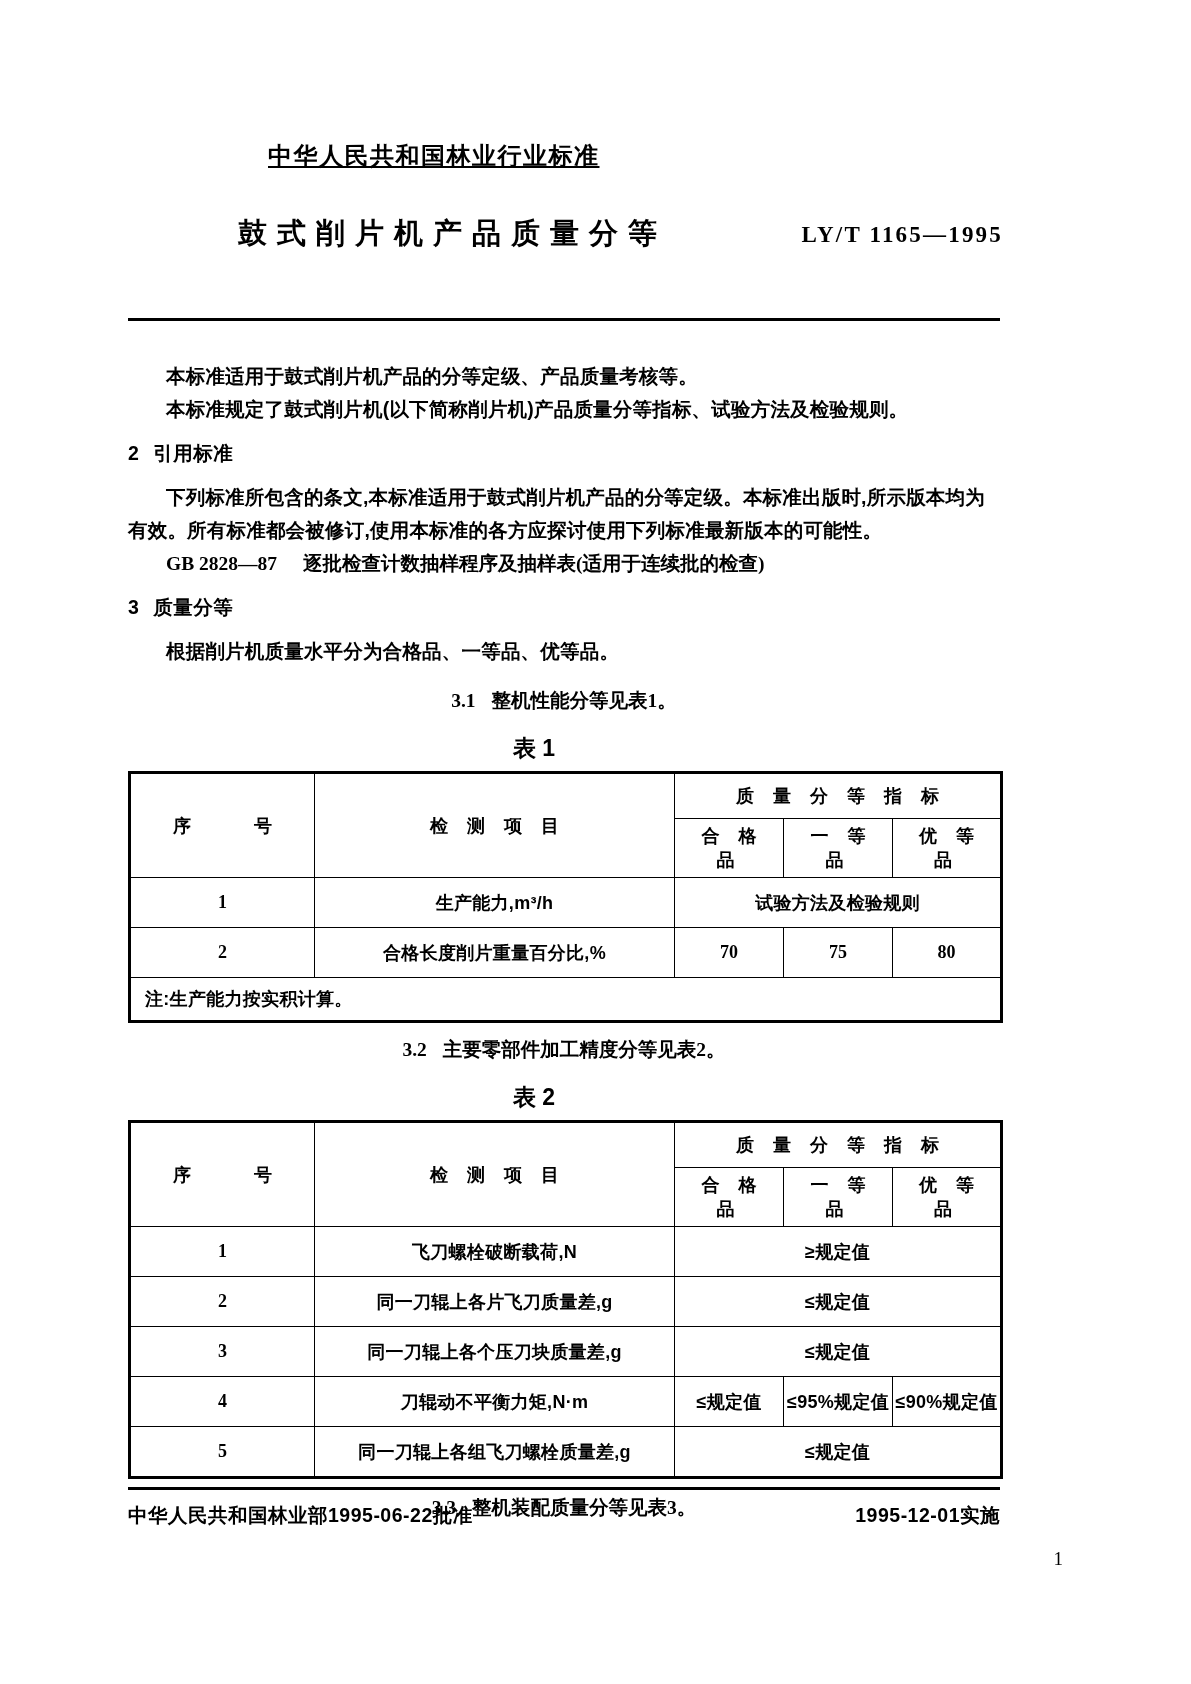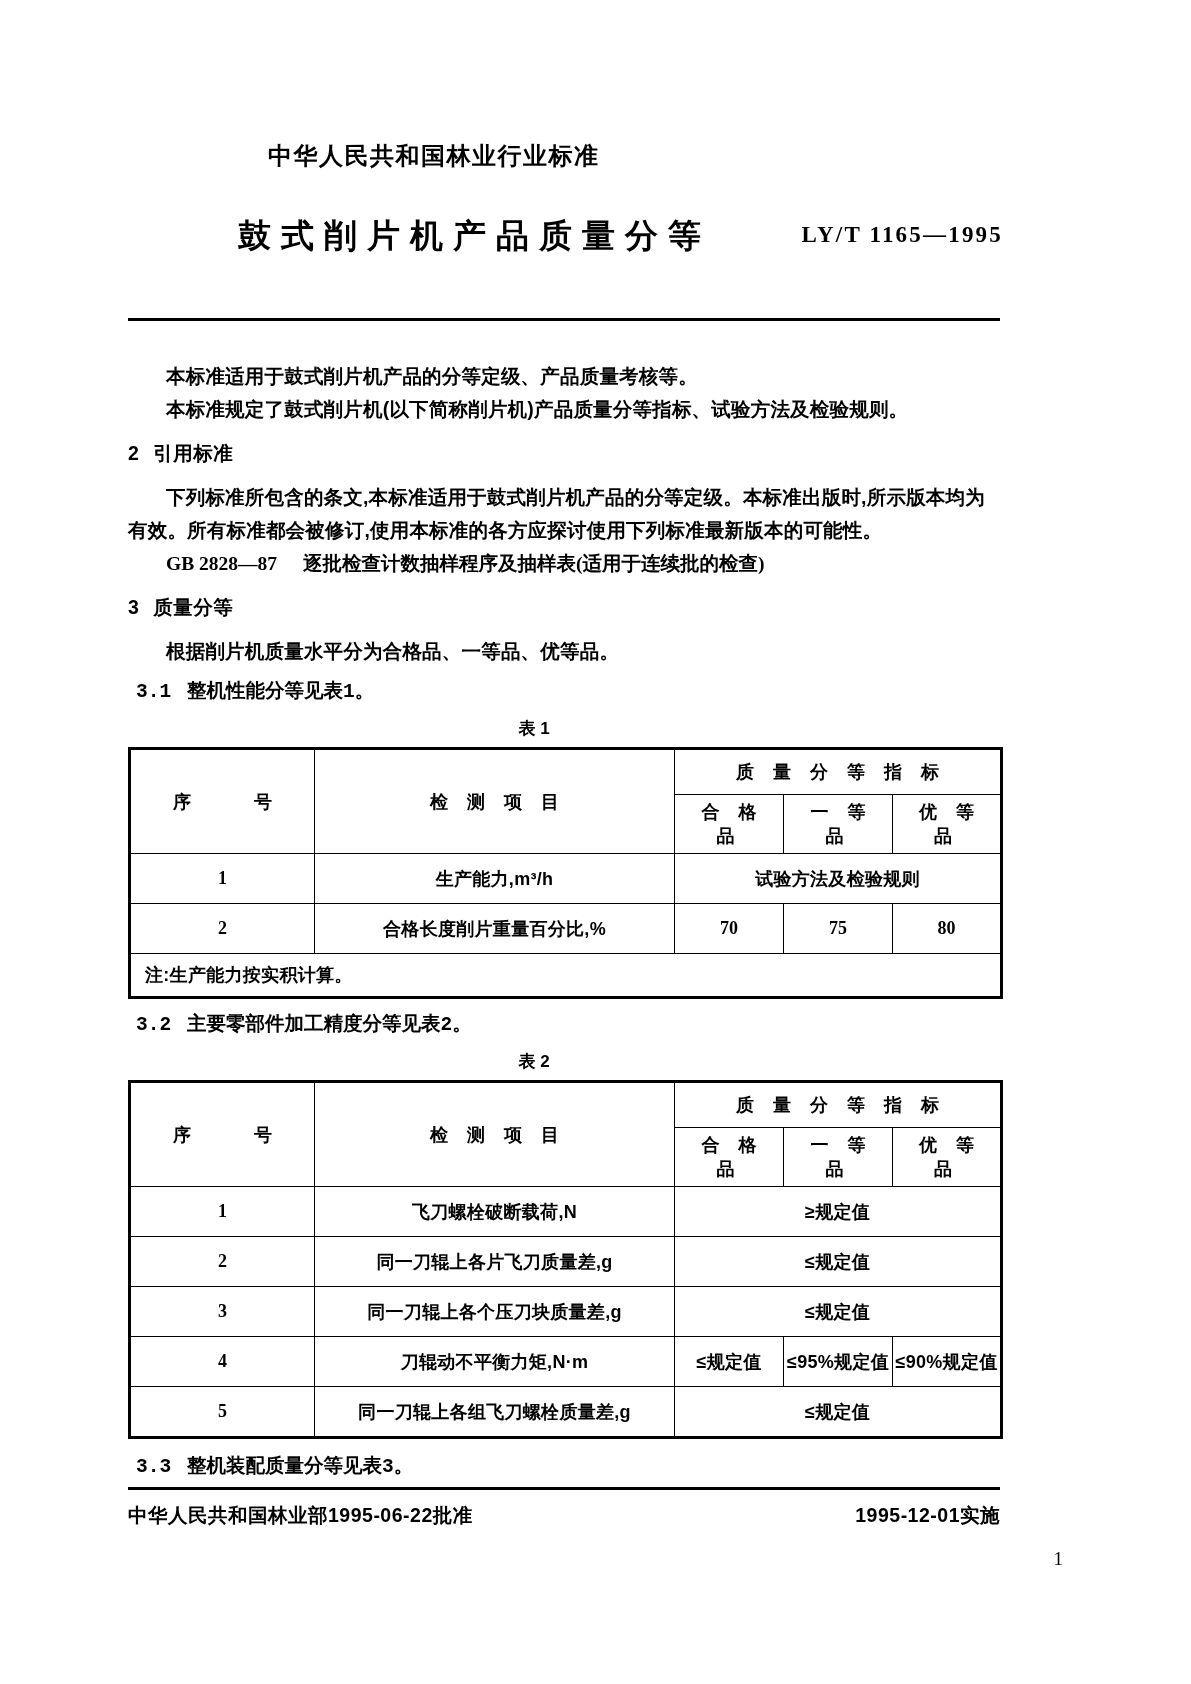--- a/index.html
+++ b/index.html
@@ -30,33 +30,34 @@
     top: 140px;
     width: 875px;
   }
   .org-line {
     font-family: "Liberation Sans", "DejaVu Sans", sans-serif;
     font-weight: bold;
     font-size: 24px;
     letter-spacing: 1.5px;
     margin-left: 140px;
     color: #000;
+    text-decoration: underline;
   }
   .title-row {
     position: relative;
     margin-top: 42px;
     height: 46px;
   }
   .doc-title {
     position: absolute;
     left: 110px;
     top: 0;
     font-family: Liberation Sans, sans-serif;
     font-weight: bold;
-    font-size: 33px;
+    font-size: 29px;
     letter-spacing: 10px;
     white-space: nowrap;
   }
   .std-number {
     position: absolute;
     right: 0;
     top: 8px;
     font-family: "Liberation Serif", "DejaVu Serif", serif;
     font-weight: bold;
     font-size: 23px;
@@ -91,44 +92,45 @@
   .para {
     font-family: "Liberation Sans", "DejaVu Sans", sans-serif;
     font-weight: bold;
     font-size: 19.5px;
     line-height: 33px;
     margin: 0;
     letter-spacing: 0.2px;
   }
   .indent { text-indent: 38px; }
   .sub-head {
-    font-family: Liberation Mono, monospace;
-    font-weight: bold;
-    font-size: 19.5px;
-    margin: 8px;
+    font-family: Liberation Serif, serif;
+    font-weight: bold;
+    font-size: 19.5px;
+    margin: 16px;
     line-height: 33px;
+    text-align: center;
   }
   .sub-head .num { margin-right: 16px; }
   .ref-line {
     font-family: "Liberation Serif", "DejaVu Serif", serif;
     font-weight: bold;
     font-size: 19.5px;
     line-height: 33px;
     margin: 0;
     padding-left: 38px;
   }
   .ref-line .gb { margin-right: 26px; }
   .spacer-14 { height: 14px; }
 
   
   .table-caption {
     text-align: center;
     font-family: "Liberation Sans", "DejaVu Sans", sans-serif;
     font-weight: bold;
-    font-size: 17px;
+    font-size: 23px;
     margin: 8px 0 7px 0;
     padding-right: 60px;
   }
   table.std {
     border-collapse: collapse;
     width: 872px;
     table-layout: fixed;
     font-family: "Liberation Sans", "DejaVu Sans", sans-serif;
     font-weight: bold;
   }

